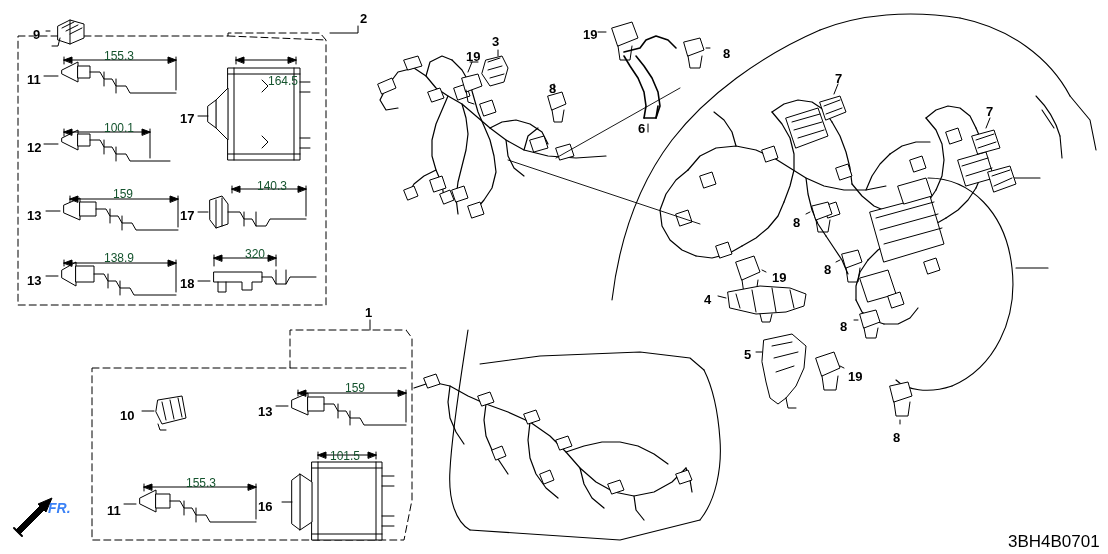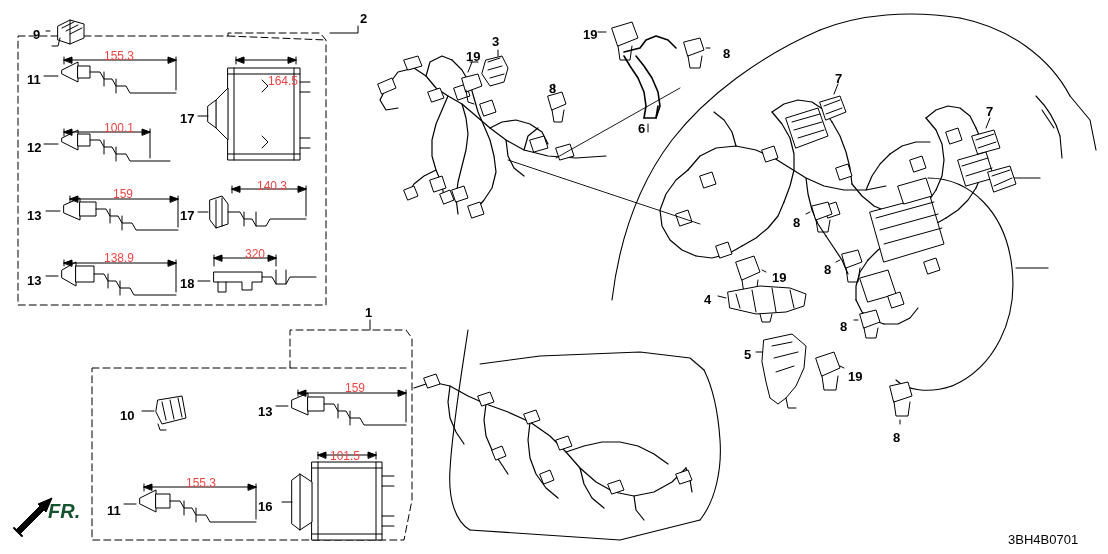--- a/index.html
+++ b/index.html
@@ -28,40 +28,40 @@
     font-size: 13px;
     font-weight: bold;
     color: #000000;
     white-space: nowrap;
     line-height: 1;
   }
   .dim {
     position: absolute;
     font-family: "Liberation Sans", sans-serif;
     font-size: 12px;
-    color: #ef4444;
+    color: #14532d;
     white-space: nowrap;
     line-height: 1;
   }
   .corner {
     position: absolute;
     font-family: "Liberation Sans", sans-serif;
-    font-size: 13px;
+    font-size: 17px;
     color: #000000;
     white-space: nowrap;
   }
   .fr {
     position: absolute;
     left: 48px;
     top: 500px;
     font-family: "Liberation Sans", sans-serif;
-    font-size: 20px;
+    font-size: 14px;
     font-weight: bold;
     font-style: italic;
-    color: #14532d;
+    color: #3b82f6;
   }
 </style>
 </head>
 <body>
 
 <div id="page">
 
   <svg class="layer" viewBox="0 0 1108 554">
     <g fill="none" stroke="#000" stroke-width="1" stroke-linecap="round" stroke-linejoin="round">
 

